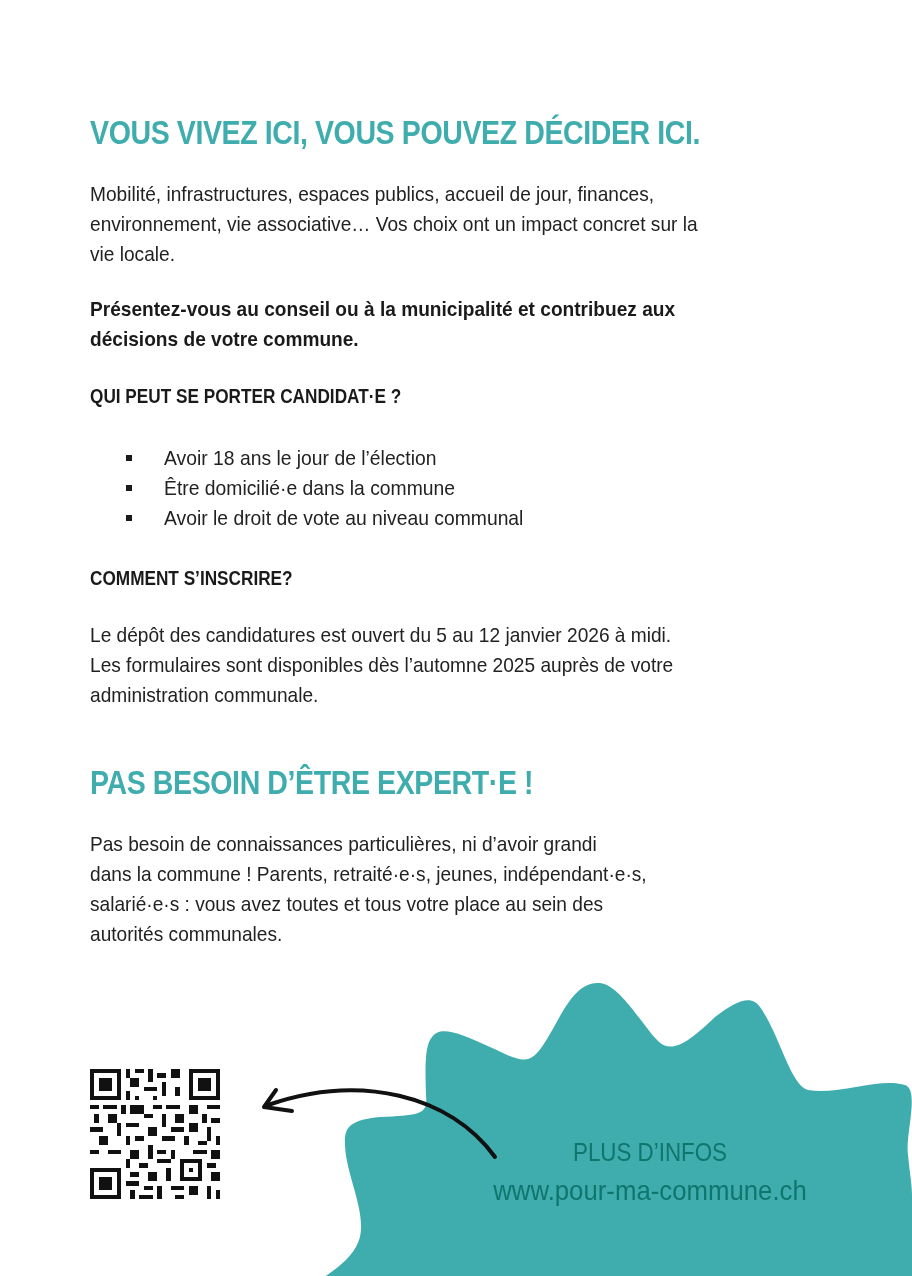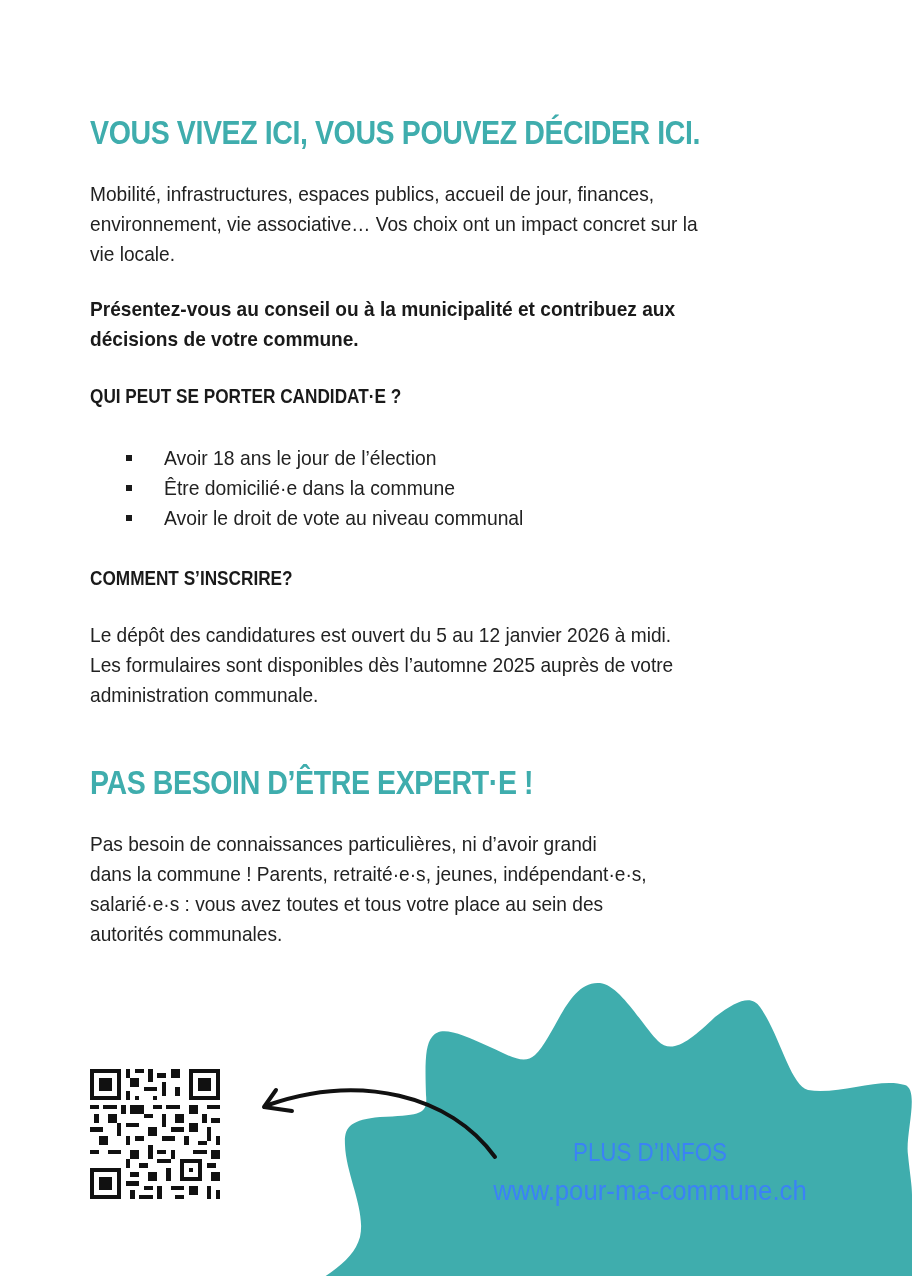--- a/index.html
+++ b/index.html
@@ -29,21 +29,21 @@
     position: relative; height: 30px; line-height: 30px; font-size: 21px; white-space: nowrap;
   }
   .list .bullet {
     position: absolute; left: 0; top: 12px; width: 6px; height: 6px; background: #1a1a1a;
   }
   .list .txt {
     position: absolute; left: 38px; top: 0; transform: scaleX(0.92); transform-origin: left center; color: #222;
   }
   .blob { position: absolute; left: 0; top: 0; }
   .info {
-    position: absolute; left: 440px; width: 420px; text-align: center; color: #3b82f6;
+    position: absolute; left: 440px; width: 420px; text-align: center; color: #0f766e;
   }
   .info .label {
     display: block; font-size: 26px; line-height: 30px;
     transform: scaleX(0.86); transform-origin: center;
   }
   .info .url {
     display: block; font-size: 28px; line-height: 36px; margin-top: 6px;
     transform: scaleX(0.92); transform-origin: center;
   }
   .qr { position: absolute; left: 90px; top: 1064px; width: 130px; height: 130px; }

